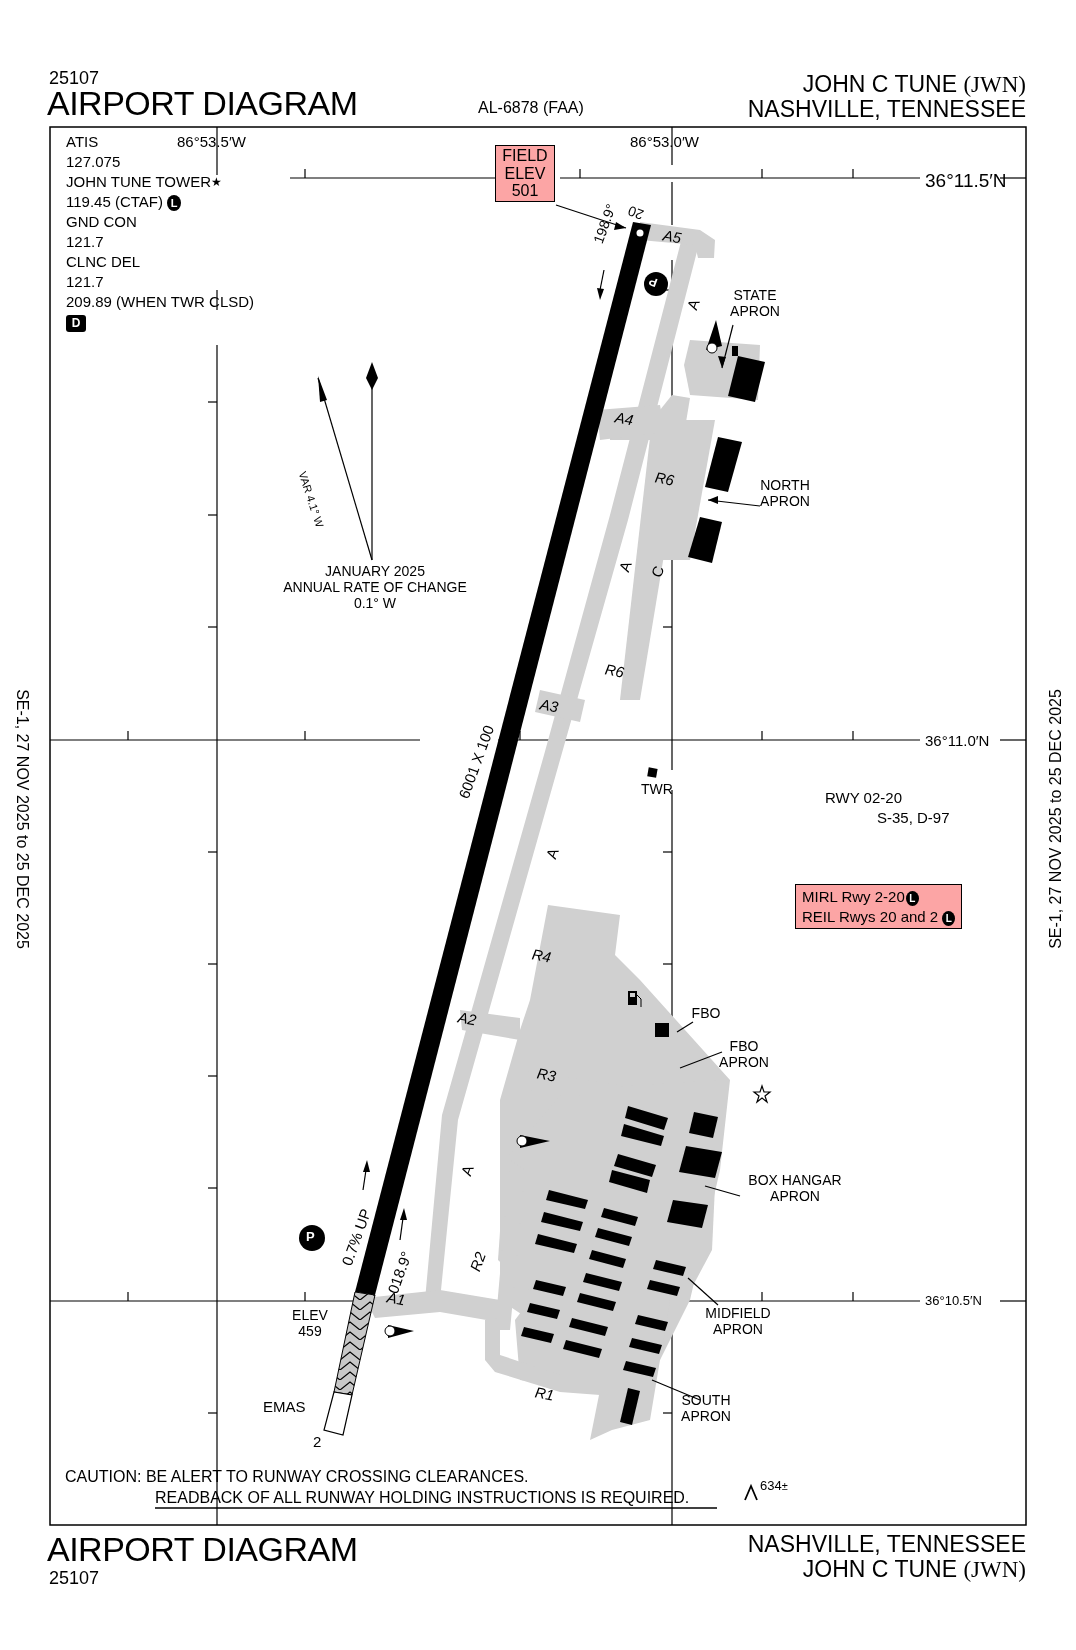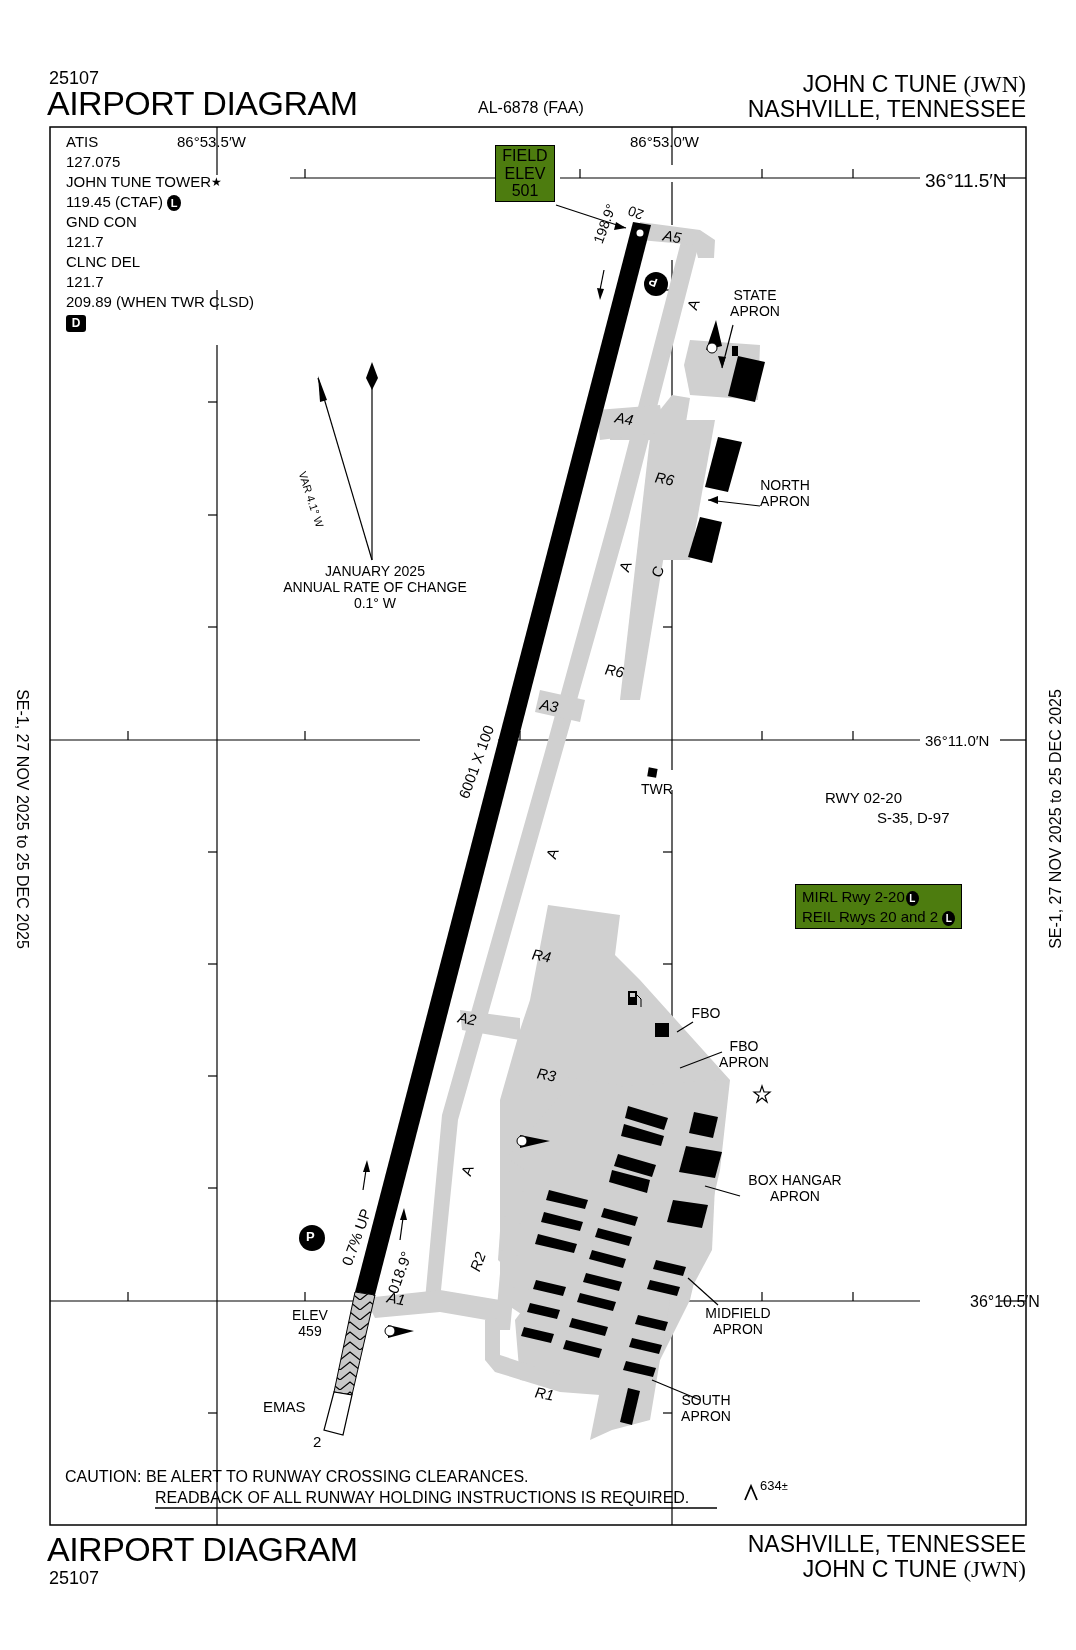--- a/index.html
+++ b/index.html
@@ -6,21 +6,21 @@
   body { width:1076px; height:1650px; position:relative; overflow:hidden;
          font-family:"Liberation Sans", sans-serif; color:#000; }
   .abs { position:absolute; }
   .hdr-num { font-size:18px; }
   .hdr-title { font-size:34px; letter-spacing:-0.5px; line-height:1; }
   .hdr-right { font-size:23px; text-align:right; line-height:1.1; }
   .serif { font-family:"Liberation Serif", serif; }
   .freq { font-size:15px; line-height:20px; }
   .lbl { font-size:14px; line-height:1.15; text-align:center; }
   .side { font-size:16px; white-space:nowrap; }
-  .box { border:1.5px solid #000; background:#4d7c0f; }
+  .box { border:1.5px solid #000; background:#fca5a5; }
 </style>
 </head>
 <body>
 
 <div class="abs hdr-num" style="left:49px;top:68px;">25107</div>
 <div class="abs hdr-title" style="left:47px;top:86px;">AIRPORT DIAGRAM</div>
 <div class="abs" style="left:478px;top:99px;font-size:16px;">AL-6878 (FAA)</div>
 <div class="abs hdr-right" style="right:50px;top:72px;">
   <div><span>JOHN C TUNE</span> <span class="serif">(JWN)</span></div>
   <div>NASHVILLE, TENNESSEE</div>
@@ -234,21 +234,21 @@
   <div>CLNC DEL</div>
   <div>121.7</div>
   <div>209.89 (WHEN TWR CLSD)</div>
   <div><span style="display:inline-block;background:#000;color:#fff;border-radius:3px;width:20px;height:17px;font-size:12px;line-height:17px;text-align:center;font-weight:bold;">D</span></div>
 </div>
 
 <div class="abs" style="left:177px;top:133px;font-size:15px;text-align:center;">86°53.5′W</div>
 <div class="abs" style="left:630px;top:133px;font-size:15px;">86°53.0′W</div>
 <div class="abs" style="left:925px;top:170px;font-size:19px;">36°11.5′N</div>
 <div class="abs" style="left:925px;top:732px;font-size:15px;">36°11.0′N</div>
-<div class="abs" style="left:970px;top:1293px;font-size:16px;">36°10.5′N</div>
+<div class="abs" style="left:925px;top:1293px;font-size:13px;">36°10.5′N</div>
 
 <div class="abs box lbl" style="left:495px;top:145px;width:58px;padding:1px 0;font-size:16px;line-height:1.1;">
   <div>FIELD</div>
   <div>ELEV</div>
   <div>501</div>
 </div>
 
 <div class="abs" style="left:308px;top:470px;font-size:11px;transform:rotate(72deg);transform-origin:left top;white-space:nowrap;">VAR 4.1° W</div>
 <div class="abs lbl" style="left:260px;top:563px;width:230px;">
   <div>JANUARY 2025</div>

